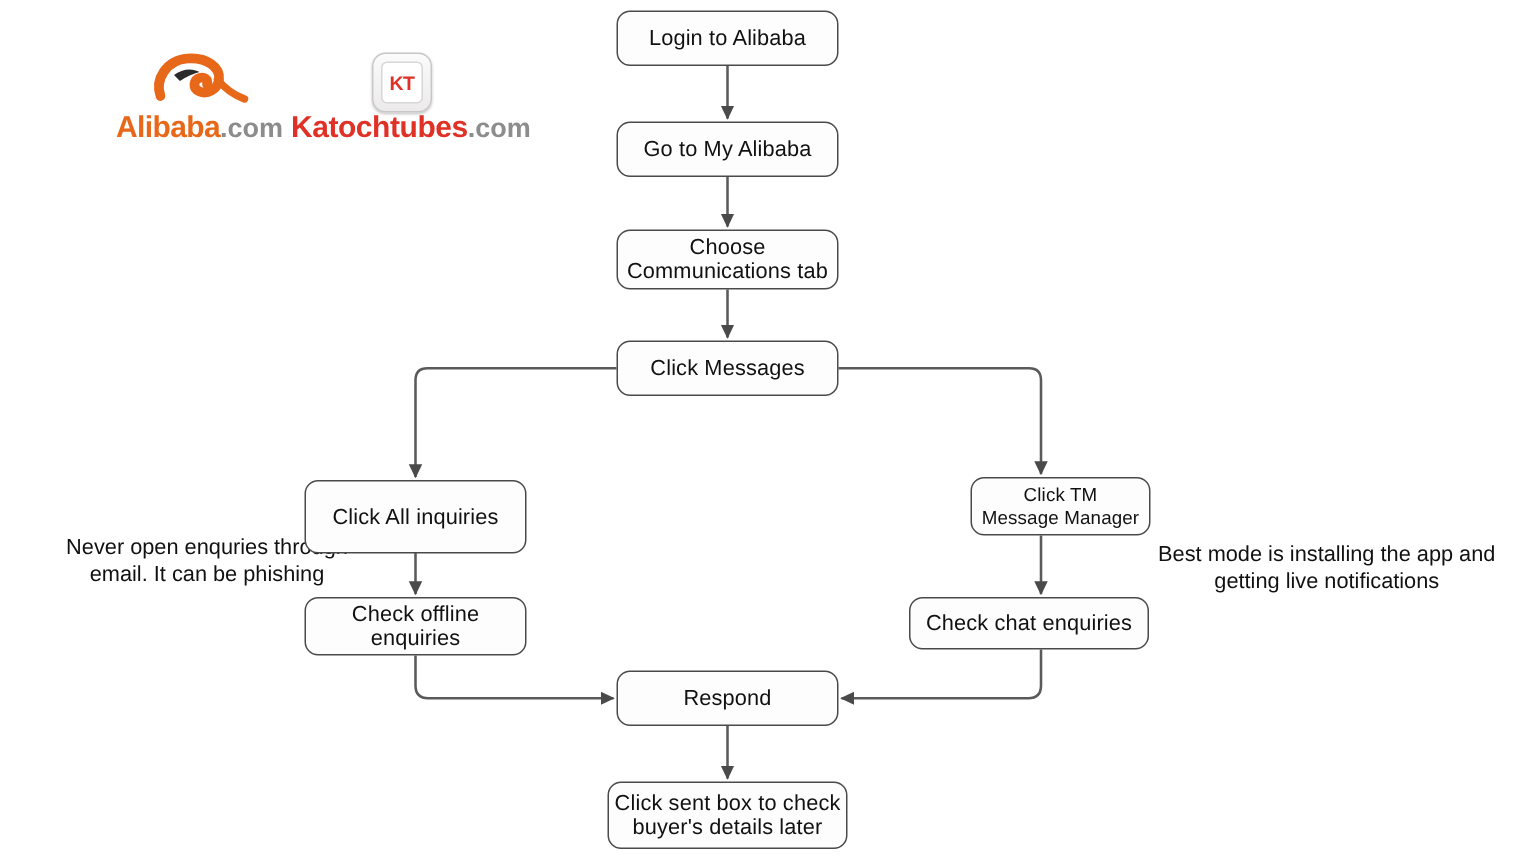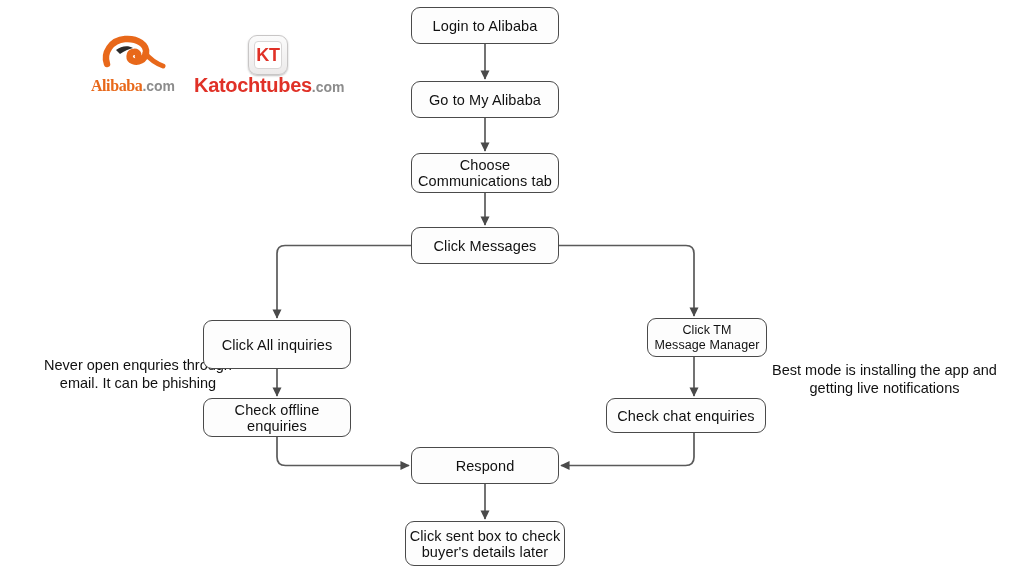--- a/index.html
+++ b/index.html
@@ -92,24 +92,24 @@
   .wordmark {
     margin-top: 1px;
     text-align: center;
     font-weight: bold;
     font-size: 17px;
     line-height: 19px;
     white-space: nowrap;
   }
   .wordmark .dotcom {
     font-weight: bold;
-    font-size: 14px;
+    font-size: 18px;
     color: #8c8c8c;
   }
-  #alibaba-word { color: #e8681a; font-size: 16px; letter-spacing: -0.4px; font-family: Liberation Serif, serif; }
+  #alibaba-word { color: #e8681a; font-size: 20px; letter-spacing: -0.4px; }
   #katoch-word  { color: #e03127; font-size: 20px; letter-spacing: -0.3px; }
 
   
   #kt-key {
     width: 38px;
     height: 38px;
     border-radius: 9px;
     background: linear-gradient(#fbfbfb, #eceaea);
     border: 1.5px solid #c8c6c6;
     box-shadow: 0 1px 2px rgba(0,0,0,0.25);
@@ -120,21 +120,21 @@
   #kt-key-inner {
     width: 26px;
     height: 26px;
     border-radius: 4px;
     background: #ffffff;
     border: 1px solid #d8d6d6;
     display: flex;
     align-items: center;
     justify-content: center;
     font-weight: bold;
-    font-size: 18px;
+    font-size: 13px;
     color: #e03127;
     letter-spacing: -0.3px;
   }
 </style>
 </head>
 <body>
 
 <div id="canvas">
 
   <svg id="wires" width="1024" height="576" viewBox="0 0 1024 576">

